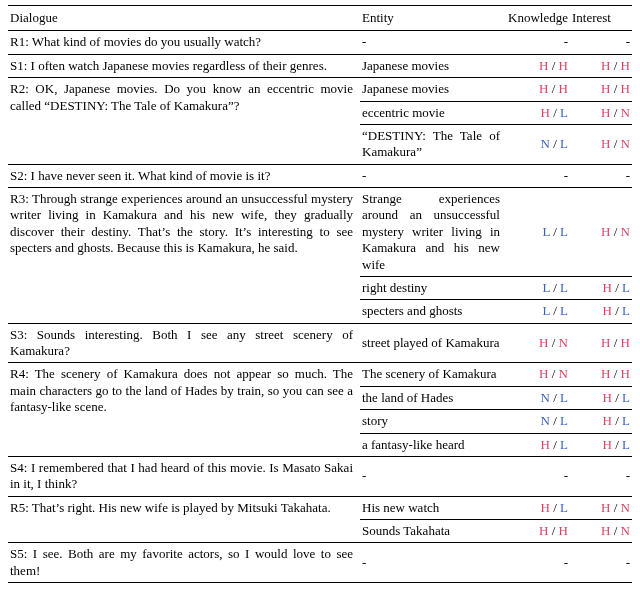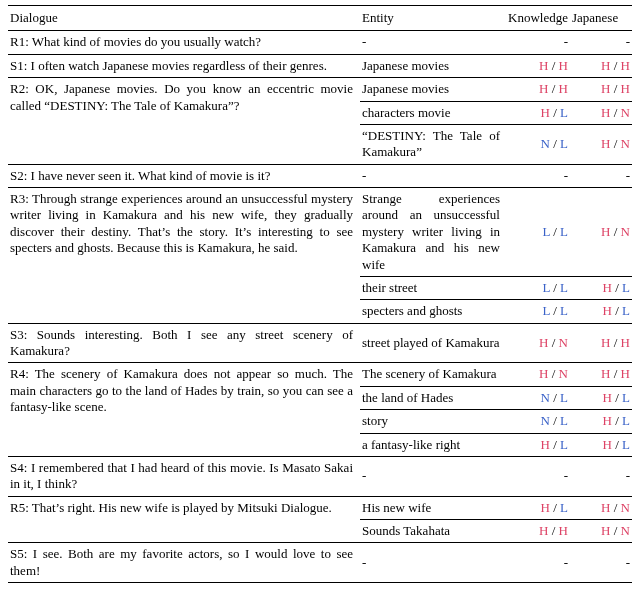--- a/index.html
+++ b/index.html
@@ -70,21 +70,21 @@
     <col class="w-d">
         <col class="w-e">
         <col class="w-k">
         <col class="w-i">
   </colgroup>
   <thead>
     <tr>
       <th>Dialogue</th>
       <th>Entity</th>
       <th>Knowledge</th>
-      <th>Japanese</th>
+      <th>Interest</th>
     </tr>
   </thead>
 
   <tbody>
     <tr>
       <td class="c-d">R1: What kind of movies do you usually watch?</td>
       <td class="c-e">-</td>
       <td class="c-k"><span>-</span><span></span><span></span></td>
       <td class="c-i"><span>-</span><span></span><span></span></td>
     </tr>
@@ -100,21 +100,21 @@
   </tbody>
 
   <tbody>
     <tr>
       <td class="c-d" rowspan="3">R2: OK, Japanese movies. Do you know an eccentric movie called “DESTINY: The Tale of Kamakura”?</td>
       <td class="c-e">Japanese movies</td>
       <td class="c-k"><span style="color: rgb(221, 66, 101);">H</span><span> / </span><span style="color: rgb(221, 66, 101);">H</span></td>
       <td class="c-i"><span style="color: rgb(221, 66, 101);">H</span><span> / </span><span style="color: rgb(221, 66, 101);">H</span></td>
     </tr>
     <tr>
-      <td class="c-e">characters movie</td>
+      <td class="c-e">eccentric movie</td>
       <td class="c-k"><span style="color: rgb(221, 66, 101);">H</span><span> / </span><span style="color: rgb(58, 98, 200);">L</span></td>
       <td class="c-i"><span style="color: rgb(221, 66, 101);">H</span><span> / </span><span style="color: rgb(221, 66, 101);">N</span></td>
     </tr>
     <tr>
       <td class="c-e">“DESTINY: The Tale of Kamakura”</td>
       <td class="c-k"><span style="color: rgb(58, 98, 200);">N</span><span> / </span><span style="color: rgb(58, 98, 200);">L</span></td>
       <td class="c-i"><span style="color: rgb(221, 66, 101);">H</span><span> / </span><span style="color: rgb(221, 66, 101);">N</span></td>
     </tr>
   </tbody>
 
@@ -128,21 +128,21 @@
   </tbody>
 
   <tbody>
     <tr>
       <td class="c-d" rowspan="3">R3: Through strange experiences around an unsuccessful mystery writer living in Kamakura and his new wife, they gradually discover their destiny. That’s the story. It’s interesting to see specters and ghosts. Because this is Kamakura, he said.</td>
       <td class="c-e">Strange experiences around an unsuccessful mystery writer living in Kamakura and his new wife</td>
       <td class="c-k"><span style="color: rgb(58, 98, 200);">L</span><span> / </span><span style="color: rgb(58, 98, 200);">L</span></td>
       <td class="c-i"><span style="color: rgb(221, 66, 101);">H</span><span> / </span><span style="color: rgb(221, 66, 101);">N</span></td>
     </tr>
     <tr>
-      <td class="c-e">their street</td>
+      <td class="c-e">right destiny</td>
       <td class="c-k"><span style="color: rgb(58, 98, 200);">L</span><span> / </span><span style="color: rgb(58, 98, 200);">L</span></td>
       <td class="c-i"><span style="color: rgb(221, 66, 101);">H</span><span> / </span><span style="color: rgb(58, 98, 200);">L</span></td>
     </tr>
     <tr>
       <td class="c-e">specters and ghosts</td>
       <td class="c-k"><span style="color: rgb(58, 98, 200);">L</span><span> / </span><span style="color: rgb(58, 98, 200);">L</span></td>
       <td class="c-i"><span style="color: rgb(221, 66, 101);">H</span><span> / </span><span style="color: rgb(58, 98, 200);">L</span></td>
     </tr>
   </tbody>
 
@@ -166,39 +166,39 @@
       <td class="c-e">the land of Hades</td>
       <td class="c-k"><span style="color: rgb(58, 98, 200);">N</span><span> / </span><span style="color: rgb(58, 98, 200);">L</span></td>
       <td class="c-i"><span style="color: rgb(221, 66, 101);">H</span><span> / </span><span style="color: rgb(58, 98, 200);">L</span></td>
     </tr>
     <tr>
       <td class="c-e">story</td>
       <td class="c-k"><span style="color: rgb(58, 98, 200);">N</span><span> / </span><span style="color: rgb(58, 98, 200);">L</span></td>
       <td class="c-i"><span style="color: rgb(221, 66, 101);">H</span><span> / </span><span style="color: rgb(58, 98, 200);">L</span></td>
     </tr>
     <tr>
-      <td class="c-e">a fantasy-like right</td>
+      <td class="c-e">a fantasy-like heard</td>
       <td class="c-k"><span style="color: rgb(221, 66, 101);">H</span><span> / </span><span style="color: rgb(58, 98, 200);">L</span></td>
       <td class="c-i"><span style="color: rgb(221, 66, 101);">H</span><span> / </span><span style="color: rgb(58, 98, 200);">L</span></td>
     </tr>
   </tbody>
 
   <tbody>
     <tr>
       <td class="c-d">S4: I remembered that I had heard of this movie. Is Masato Sakai in it, I think?</td>
       <td class="c-e">-</td>
       <td class="c-k"><span>-</span><span></span><span></span></td>
       <td class="c-i"><span>-</span><span></span><span></span></td>
     </tr>
   </tbody>
 
   <tbody>
     <tr>
-      <td class="c-d" rowspan="2">R5: That’s right. His new wife is played by Mitsuki Dialogue.</td>
-      <td class="c-e">His new wife</td>
+      <td class="c-d" rowspan="2">R5: That’s right. His new wife is played by Mitsuki Takahata.</td>
+      <td class="c-e">His new watch</td>
       <td class="c-k"><span style="color: rgb(221, 66, 101);">H</span><span> / </span><span style="color: rgb(58, 98, 200);">L</span></td>
       <td class="c-i"><span style="color: rgb(221, 66, 101);">H</span><span> / </span><span style="color: rgb(221, 66, 101);">N</span></td>
     </tr>
     <tr>
       <td class="c-e">Sounds Takahata</td>
       <td class="c-k"><span style="color: rgb(221, 66, 101);">H</span><span> / </span><span style="color: rgb(221, 66, 101);">H</span></td>
       <td class="c-i"><span style="color: rgb(221, 66, 101);">H</span><span> / </span><span style="color: rgb(221, 66, 101);">N</span></td>
     </tr>
   </tbody>
 

